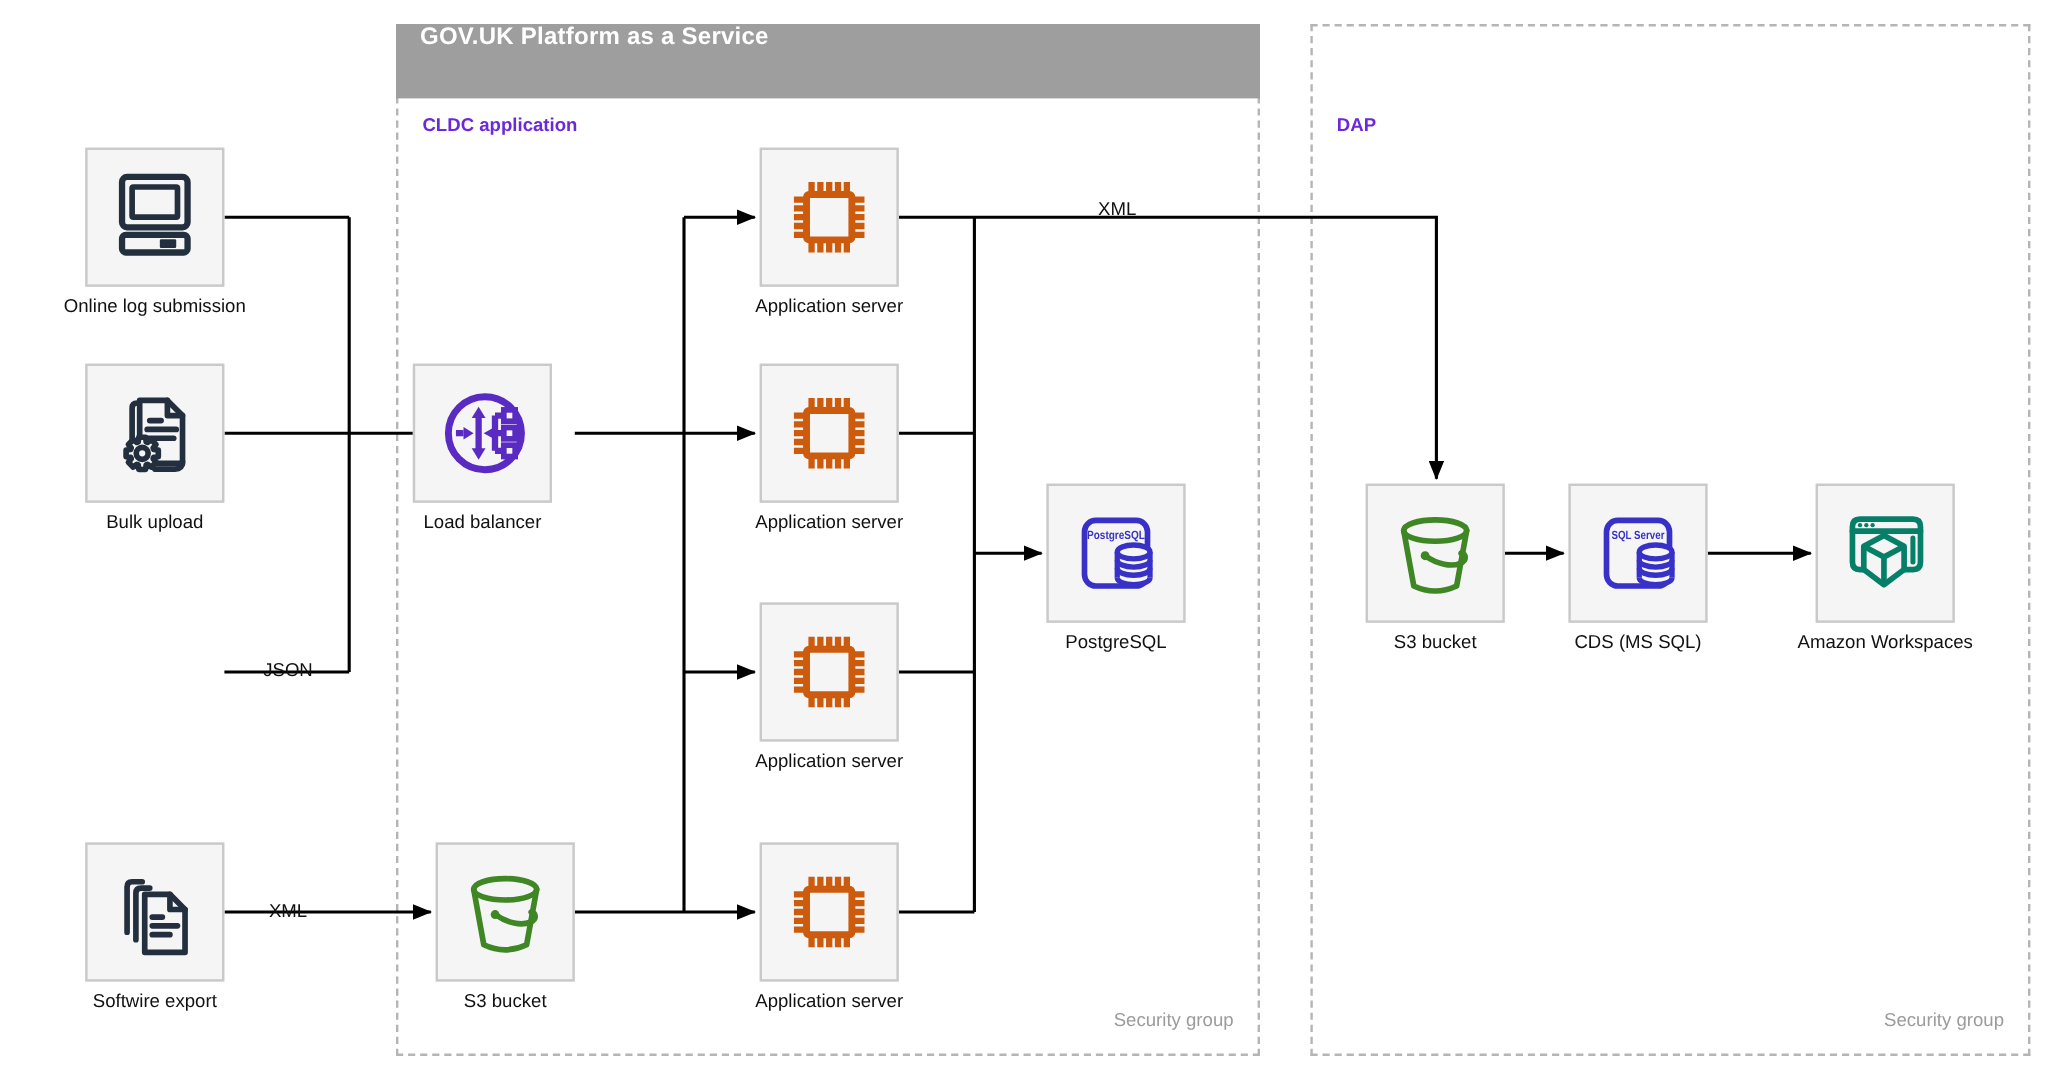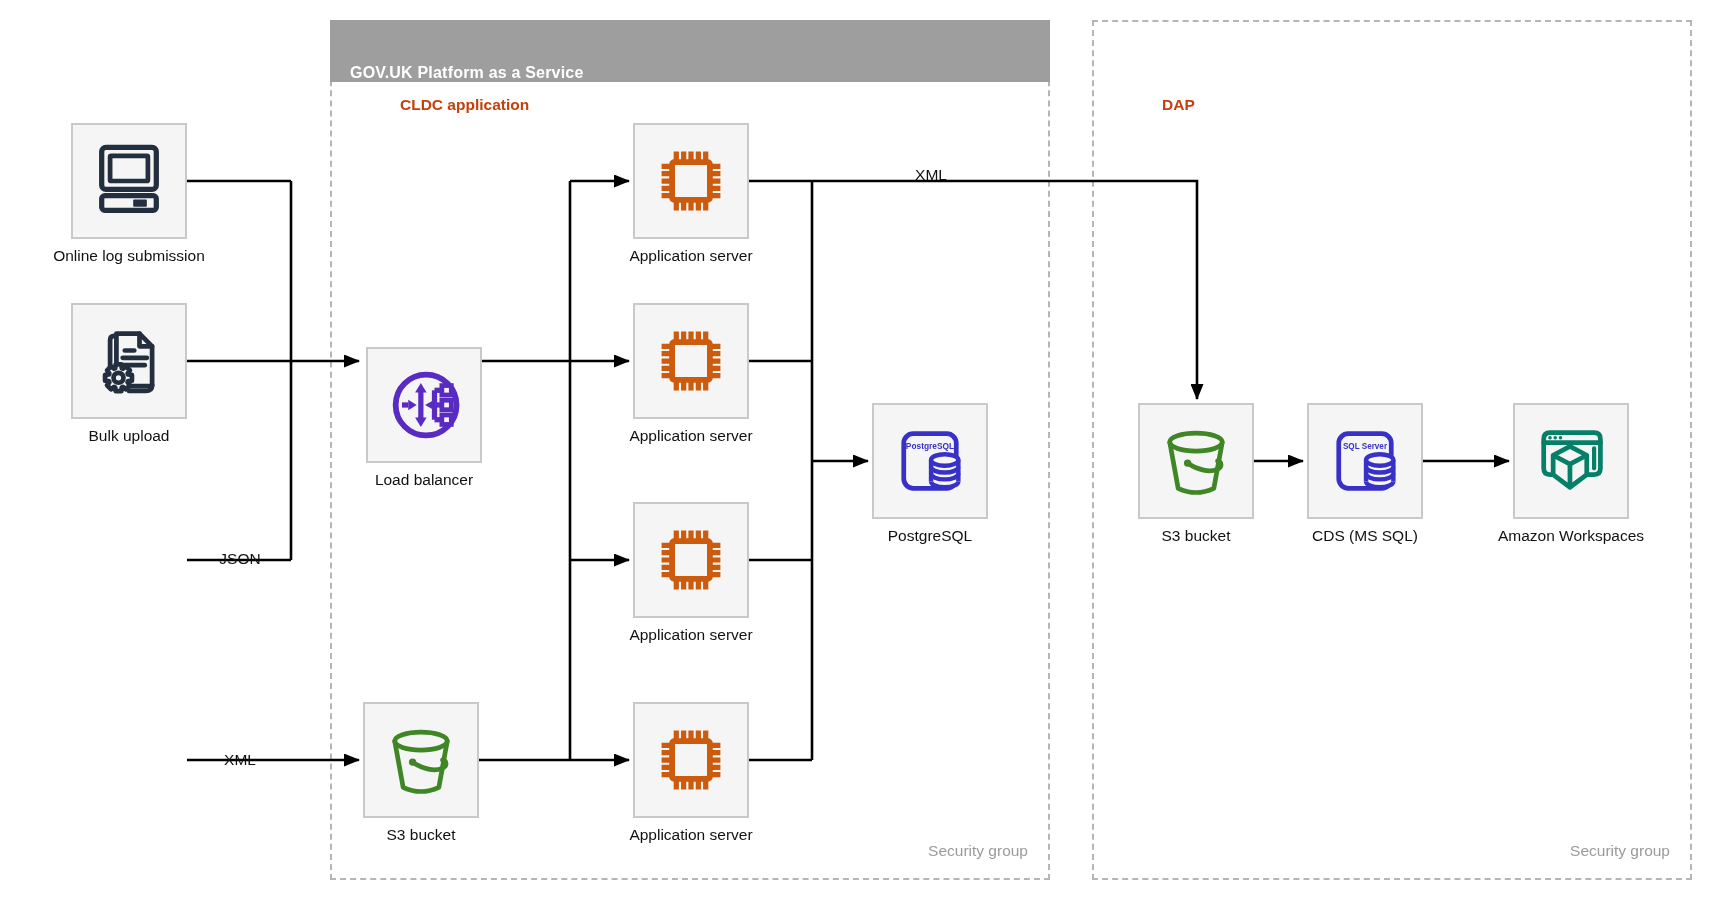--- a/index.html
+++ b/index.html
@@ -1,22 +1,22 @@
 <!DOCTYPE html>
 <html><head>
 <meta charset="utf-8">
 <style>
   html,body{margin:0;padding:0;background:#ffffff;}
   .canvas{position:relative;width:1712px;height:902px;background:#ffffff;overflow:hidden;
           font-family:"Liberation Sans",sans-serif;color:#111;}
   .region{position:absolute;border:2px dashed #b5b5b5;box-sizing:border-box;background:transparent;}
   .region-header{position:absolute;left:-2px;top:-2px;right:-2px;height:62px;background:#9e9e9e;
-          color:#fff;font-weight:bold;font-size:16px;display:flex;align-items:flex-end;
+          color:#fff;font-weight:bold;font-size:20px;display:flex;align-items:flex-start;
           padding-left:20px;letter-spacing:.2px;}
-  .region-sublabel{position:absolute;left:20px;top:74px;font-weight:bold;font-size:15.5px;color:#c2410c;margin-left:48px;}
+  .region-sublabel{position:absolute;left:20px;top:74px;font-weight:bold;font-size:15.5px;color:#6d28d9;}
   .region-footer{position:absolute;right:20px;bottom:18px;font-size:15.5px;color:#9b9b9b;}
   .connectors{position:absolute;left:0;top:0;pointer-events:none;}
   .edge-label{position:absolute;width:80px;text-align:center;font-size:15.5px;color:#111;margin-top:16px;}
   .node{position:absolute;width:116px;}
   .iconbox{width:116px;height:116px;background:#f5f5f5;border:2px solid #c9c9c9;box-sizing:border-box;
           display:flex;align-items:center;justify-content:center;}
   .icn{width:84px;height:84px;display:block;}
   .node-label{position:absolute;top:124px;left:-52px;width:220px;text-align:center;
           font-size:15.5px;color:#111;white-space:nowrap;}
   .defs-svg{position:absolute;width:0;height:0;overflow:hidden;}
@@ -216,22 +216,30 @@
   <div class="node" style="left:71px;top:303px;">
     <div class="iconbox">
         <svg class="icn" viewBox="0 0 80 80">
           <use href="#sym-doc-gear"></use>
         </svg>
       </div>
     <div class="node-label">Bulk upload</div>
   </div>
 
 
-
-  <div class="node" style="left:366px;top:303px;margin-top:44px;">
+  <div class="node" style="left:71px;top:702px;">
+    <div class="iconbox">
+        <svg class="icn" viewBox="0 0 80 80">
+          <use href="#sym-docs"></use>
+        </svg>
+      </div>
+    <div class="node-label">Softwire export</div>
+  </div>
+
+  <div class="node" style="left:344px;top:303px;">
     <div class="iconbox">
         <svg class="icn" viewBox="0 0 80 80">
           <use href="#sym-elb"></use>
         </svg>
       </div>
     <div class="node-label">Load balancer</div>
   </div>
 
   <div class="node" style="left:363px;top:702px;">
     <div class="iconbox">

